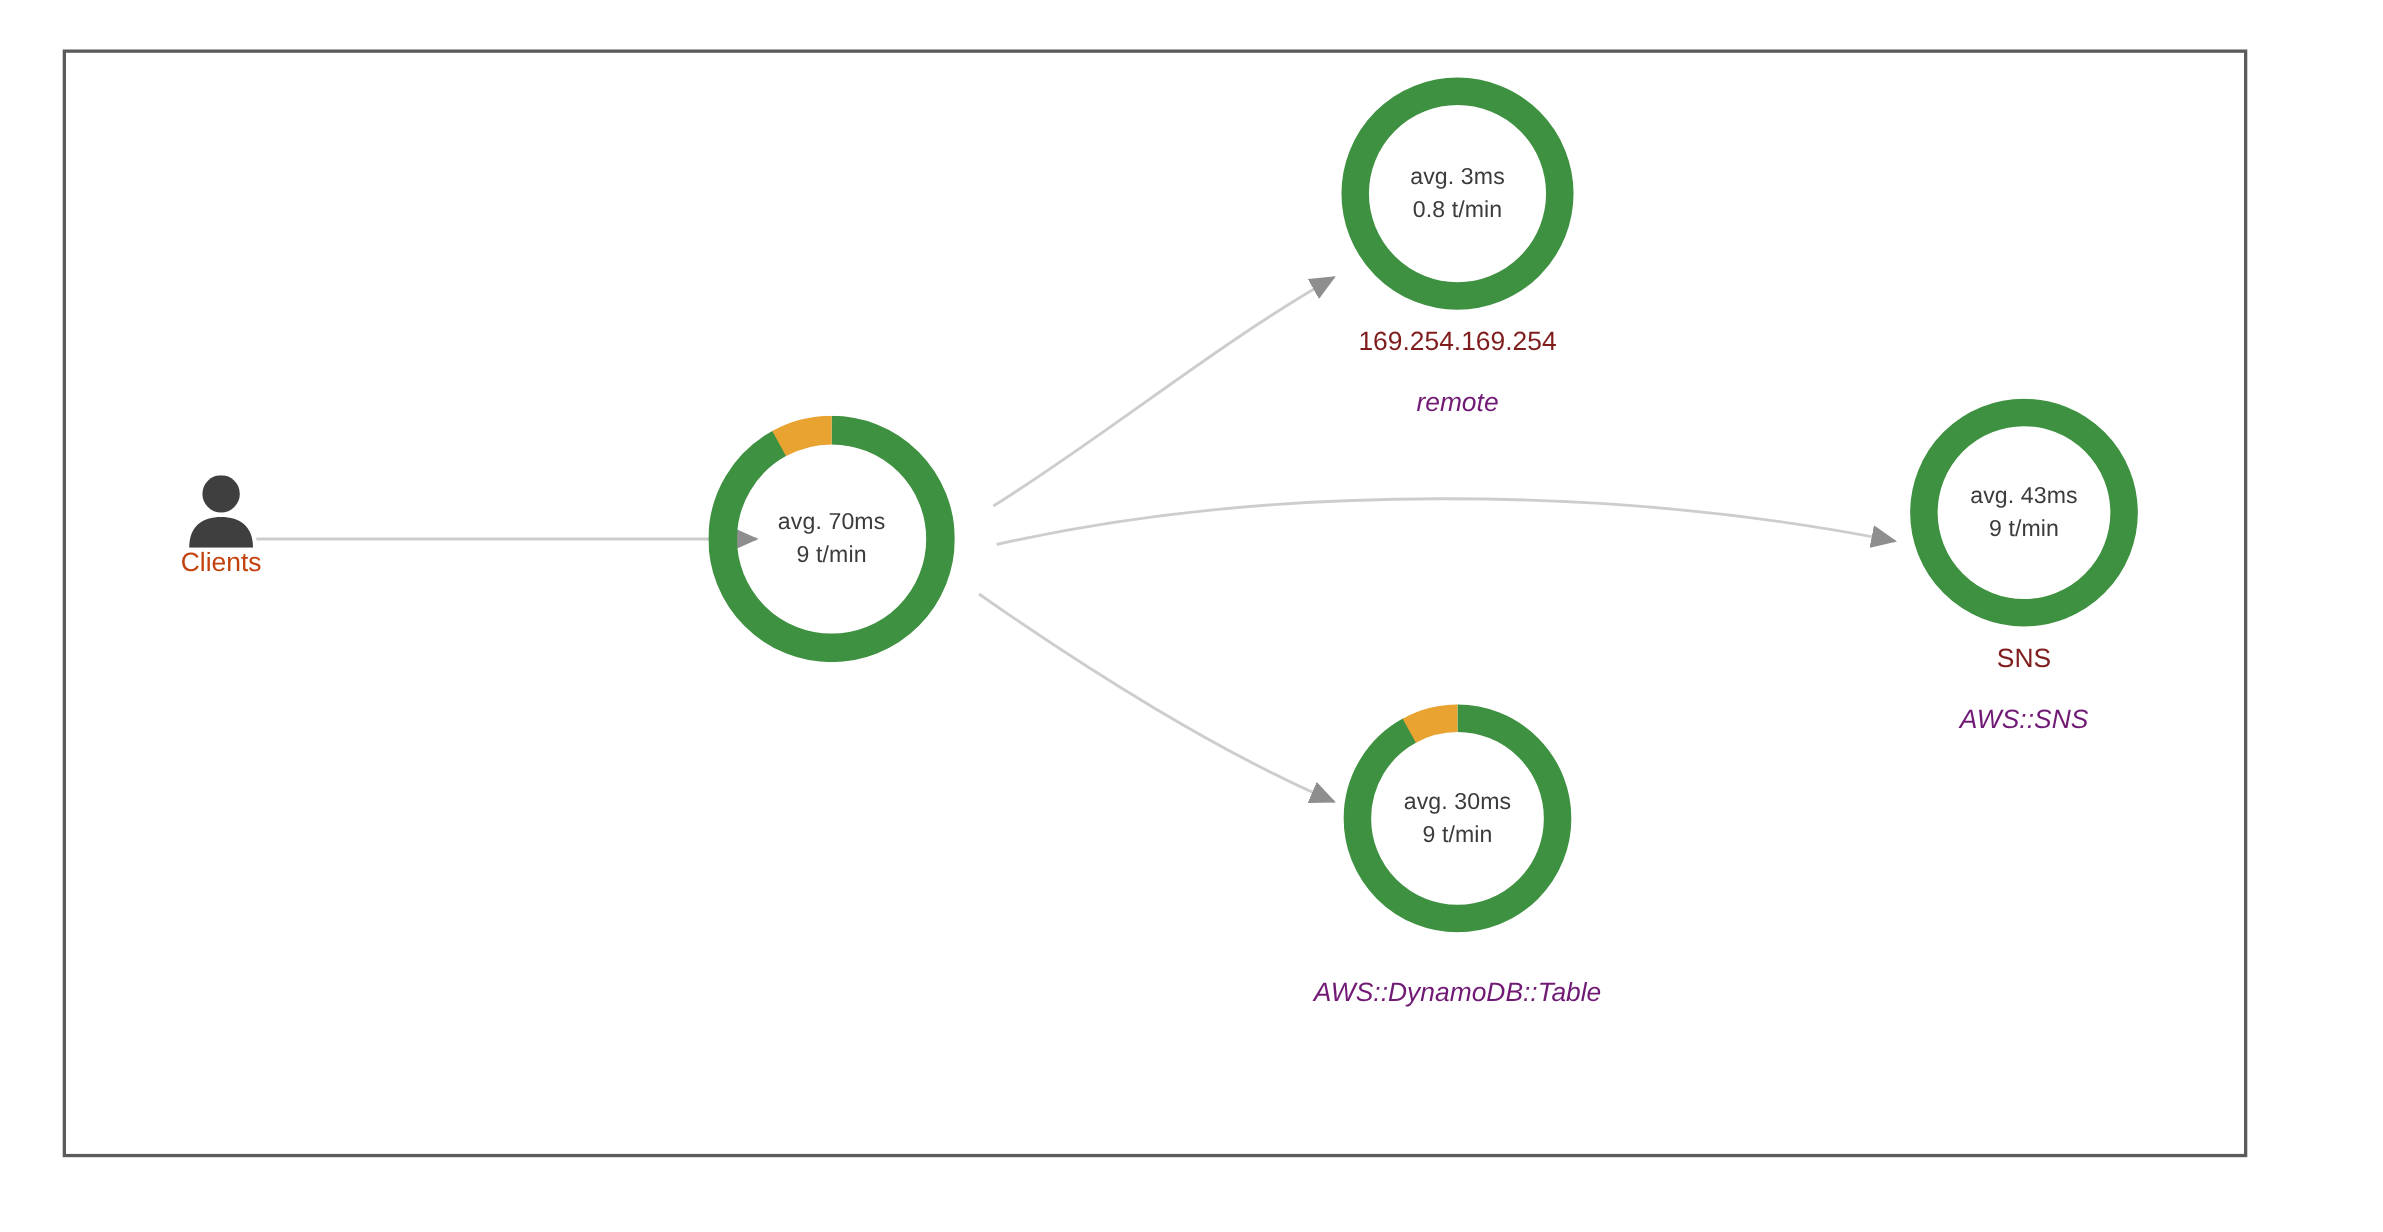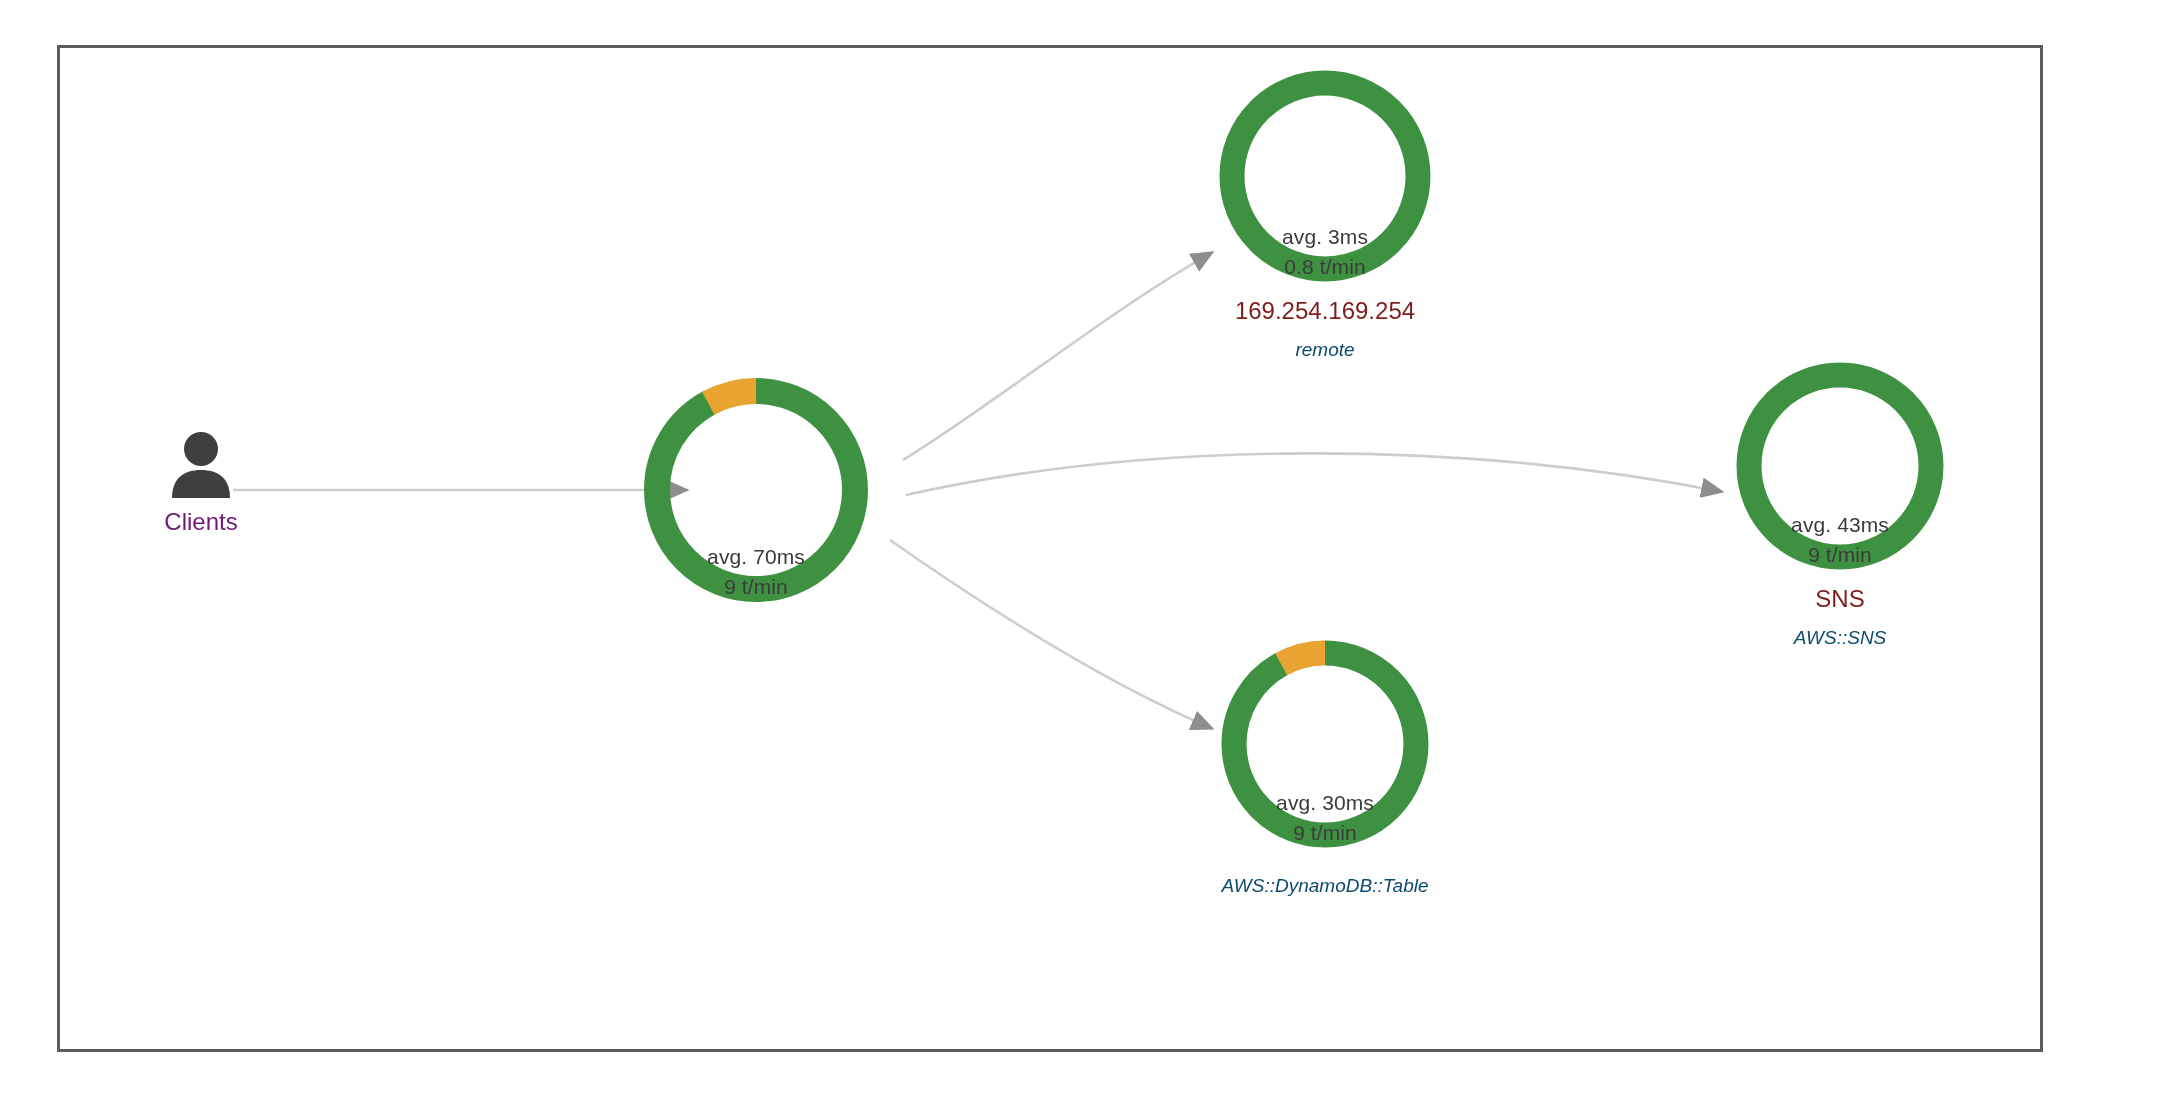--- a/index.html
+++ b/index.html
@@ -47,62 +47,61 @@
   }
   .node-stats {
     position: absolute;
     left: 0;
     top: 0;
     width: 100%;
     height: 100%;
     display: flex;
     flex-direction: column;
     align-items: center;
-    justify-content: flex-end;
+    justify-content: center;
     color: #3b3b3b;
     font-size: 21px;
     line-height: 1.42;
     letter-spacing: 0.1px;
     white-space: nowrap;
   }
   .node-caption {
     position: absolute;
     left: 50%;
     transform: translateX(-50%);
     text-align: center;
     white-space: nowrap;
   }
   .node-title {
     color: #7f1d1d;
     font-size: 24px;
     line-height: 1.25;
   }
   .node-type {
-    color: #0c4a6e;
-    font-size: 19px;
+    color: #701a75;
+    font-size: 24px;
     font-style: italic;
     line-height: 1.25;
-    margin-top: 12px;
+    margin-top: 26px;
   }
 
   
   #clients-node {
     position: absolute;
     left: 131px;
     top: 432px;
     width: 140px;
     text-align: center;
   }
   #clients-node .person-icon {
     display: block;
     margin: 0 auto;
   }
   #clients-node .clients-label {
-    margin-top: 10px;
-    color: #701a75;
+    color: #c2410c;
     font-size: 24px;
     white-space: nowrap;
   }
 </style>
 </head>
 <body>
 
 <div id="service-map-canvas"></div>
 
 <svg id="edge-layer" viewBox="0 0 2166 1120" width="2166" height="1120">

